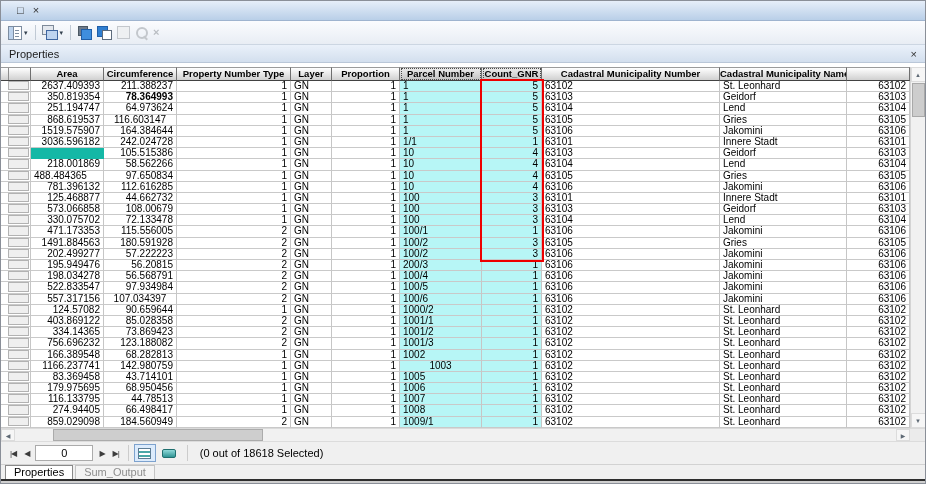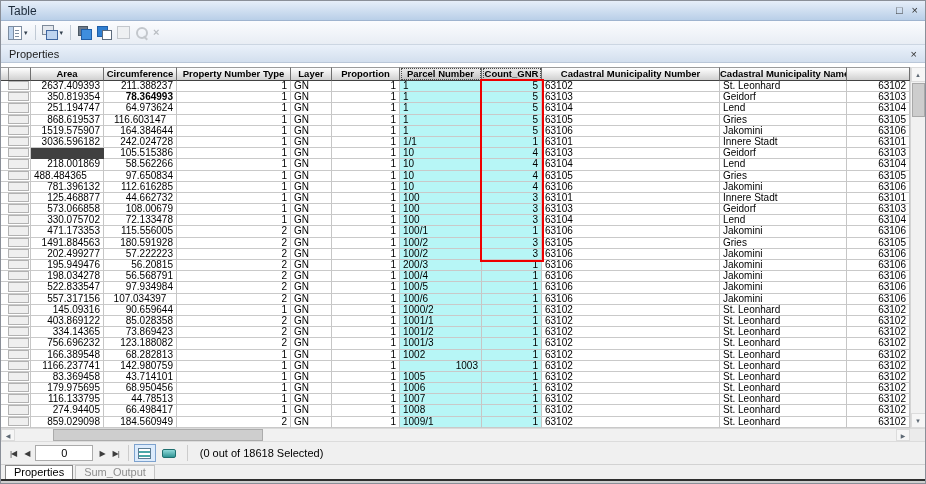--- a/index.html
+++ b/index.html
@@ -36,21 +36,21 @@
   .ico-xgray { font-size:11px; font-weight:bold; color:#b9bdc2; line-height:11px; }
 
   
   .propband { height:18px; background:linear-gradient(#eaf1fa,#d3dfee); border-bottom:1px solid #bac7d8; display:flex; align-items:center; padding:0 8px; }
   .propband .ptitle { flex:1; font-size:11px; color:#1c1c1c; }
   .propband .pclose { font-size:11px; color:#333; }
 
   .gap { height:4px; background:#fff; }
 
   
-  .table-wrap { position:relative; height:361px; display:flex; background:#404040; }
+  .table-wrap { position:relative; height:361px; display:flex; background:#14b8a6; }
   .grid { flex:1; overflow:hidden; }
   .thead { display:flex; height:14px; }
   .th { position:relative; flex:0 0 auto; border-top:1px solid #9b9b9b; border-right:1px solid #6f6f6f; border-bottom:1px solid #424242; background:linear-gradient(#ffffff,#d0d0d0); font-size:9.5px; font-weight:bold; color:#000; text-align:center; line-height:12px; white-space:nowrap; overflow:hidden; }
   .th.sel { background:linear-gradient(#ececec,#c2c2c2); outline:1px dotted #4a4a4a; outline-offset:-2px; }
   .th.flexcol { flex:1 1 auto; }
   .th:first-child::after { content:""; position:absolute; left:7px; top:0; bottom:0; width:1px; background:#8d8d8d; }
   .tr { display:flex; height:11.2px; }
   .td { flex:0 0 auto; border-right:1px solid #c6c6c6; border-bottom:1px solid #c9c9c9; background:#fff; font-size:10px; line-height:10px; color:#000; padding:0 3px; white-space:nowrap; overflow:hidden; }
   .td.cyan { background:#b7f6f6; }
   .td.flexcol { flex:1 1 auto; }
@@ -88,21 +88,20 @@
   .tab.active { background:#fff; border:1px solid #8a8a8a; border-bottom:none; color:#000; }
   .tab.inactive { background:#f4f4f4; border:1px solid #c4c4c4; border-bottom:none; color:#8e8e8e; margin-left:2px; }
   .bottomstrip { height:4px; background:linear-gradient(#2e2e2e 0 2px,#cfcfcf 2px 4px); }
 </style>
 </head>
 <body>
 
 <div class="window">
 
   <div class="titlebar">
-    <span class="title">Table</span>
     <span class="winbtn">□</span>
     <span class="winbtn">×</span>
   </div>
 
   <div class="toolbar">
     <span class="tbtn">
       <span class="ico-tableopts"></span>
       <span class="dd">▾</span>
     </span>
     <span class="tsep"></span>
@@ -406,21 +405,21 @@
             <div class="td" style="width: 41px; text-align: left;">GN</div>
             <div class="td" style="width: 68px; text-align: right;">1</div>
             <div class="td cyan" style="width: 82px; text-align: left;">100/6</div>
             <div class="td cyan" style="width: 60px; text-align: right;">1</div>
             <div class="td" style="width: 178px; text-align: left;">63106</div>
             <div class="td" style="width: 127px; text-align: left;">Jakomini</div>
             <div class="td flexcol" style="text-align: right;">63106</div>
           </div>
           <div class="tr">
             <div class="rowhdr"></div>
-            <div class="td" style="width: 73px; text-align: right;">145.09316</div>
+            <div class="td" style="width: 73px; text-align: right;">124.57082</div>
             <div class="td" style="width: 73px; text-align: right;">90.659644</div>
             <div class="td" style="width: 114px; text-align: right;">1</div>
             <div class="td" style="width: 41px; text-align: left;">GN</div>
             <div class="td" style="width: 68px; text-align: right;">1</div>
             <div class="td cyan" style="width: 82px; text-align: left;">1000/2</div>
             <div class="td cyan" style="width: 60px; text-align: right;">1</div>
             <div class="td" style="width: 178px; text-align: left;">63102</div>
             <div class="td" style="width: 127px; text-align: left;">St. Leonhard</div>
             <div class="td flexcol" style="text-align: right;">63102</div>
           </div>
@@ -476,21 +475,21 @@
             <div class="td" style="width: 127px; text-align: left;">St. Leonhard</div>
             <div class="td flexcol" style="text-align: right;">63102</div>
           </div>
           <div class="tr">
             <div class="rowhdr"></div>
             <div class="td" style="width: 73px; text-align: right;">1166.237741</div>
             <div class="td" style="width: 73px; text-align: right;">142.980759</div>
             <div class="td" style="width: 114px; text-align: right;">1</div>
             <div class="td" style="width: 41px; text-align: left;">GN</div>
             <div class="td" style="width: 68px; text-align: right;">1</div>
-            <div class="td cyan" style="width: 82px; text-align: right;">1003</div>
+            <div class="td cyan" style="width: 82px; text-align: center;">1003</div>
             <div class="td cyan" style="width: 60px; text-align: right;">1</div>
             <div class="td" style="width: 178px; text-align: left;">63102</div>
             <div class="td" style="width: 127px; text-align: left;">St. Leonhard</div>
             <div class="td flexcol" style="text-align: right;">63102</div>
           </div>
           <div class="tr">
             <div class="rowhdr"></div>
             <div class="td" style="width: 73px; text-align: right;">83.369458</div>
             <div class="td" style="width: 73px; text-align: right;">43.714101</div>
             <div class="td" style="width: 114px; text-align: right;">1</div>

